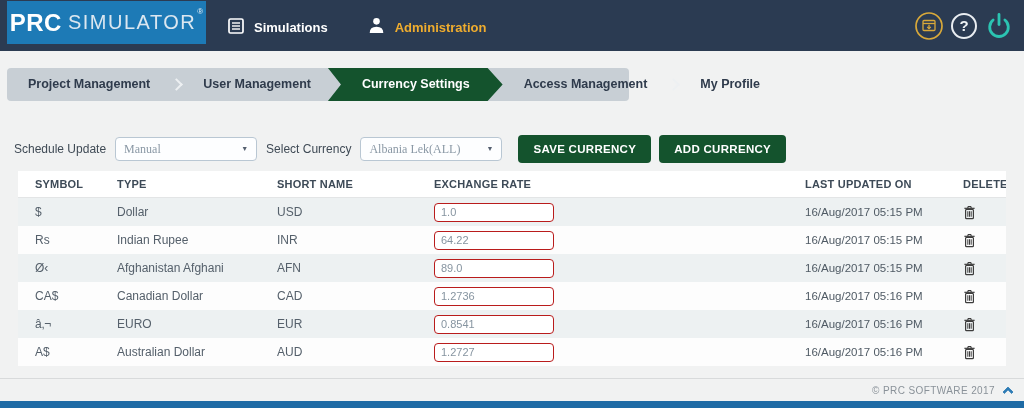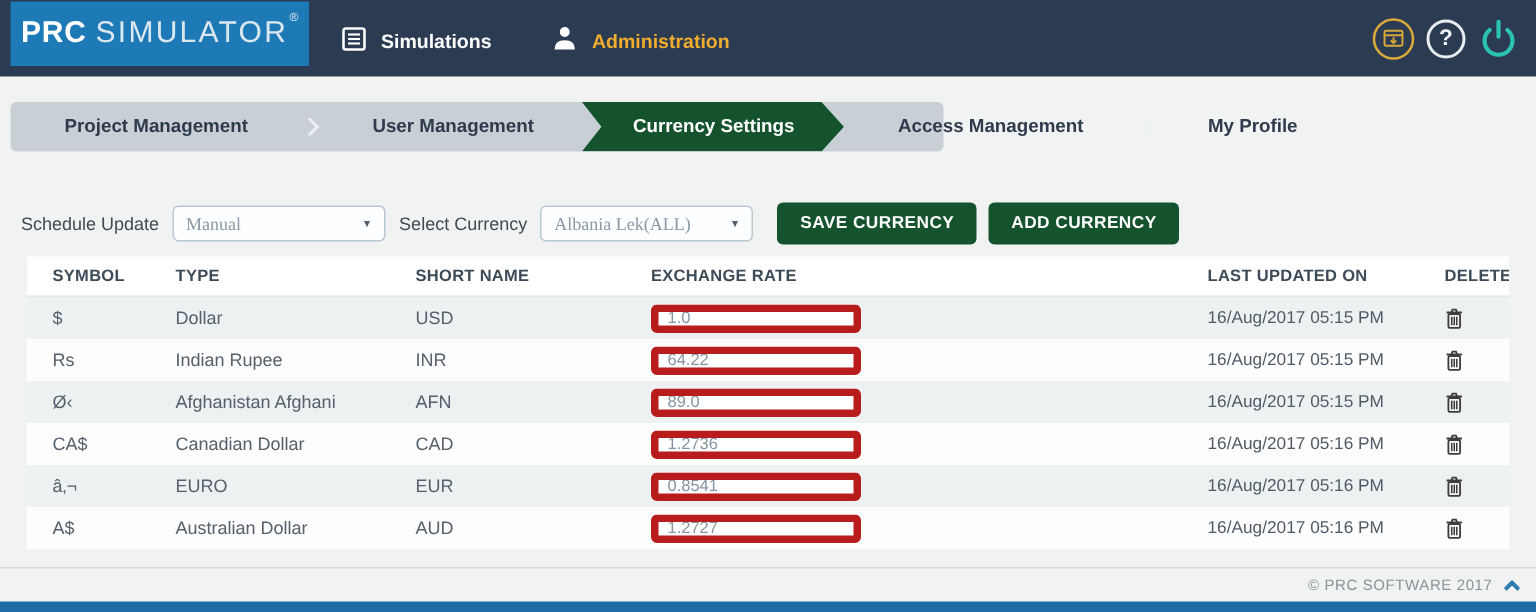--- a/index.html
+++ b/index.html
@@ -4,36 +4,36 @@
 <style>
   * { margin:0; padding:0; box-sizing:border-box; }
   html,body { width:1024px; height:408px; }
   body { font-family:"Liberation Sans", sans-serif; background:#f1f2f2; }
   .page { position:relative; width:1024px; height:408px; overflow:hidden; background:#f1f2f2; }
 
   
   .app-header { position:absolute; top:0; left:0; right:0; height:51px; background:#2b3b52; }
   .logo { position:absolute; left:7px; top:1px; width:199px; height:43px; background:#1d7ab6;
           display:flex; align-items:center; justify-content:center; cursor:pointer; }
-  .logo-bold { color:#ffffff; font-weight:700; font-size:20px; letter-spacing:.5px; }
+  .logo-bold { color:#ffffff; font-weight:700; font-size:24px; letter-spacing:.5px; }
   .logo-light { color:#dbe7f0; font-weight:400; font-size:20px; letter-spacing:1.5px; margin-left:6px; }
   .logo-reg { color:#e8eff5; font-size:8px; align-self:flex-start; margin-top:6px; margin-left:1px; }
   .main-nav { position:absolute; left:228px; top:0; height:54px; display:flex; align-items:center; gap:40px; }
   .nav-item { display:flex; align-items:center; gap:10px; font-size:13px; font-weight:600; color:#ffffff; cursor:pointer; }
   .nav-item .gold { color:#f0ad2e; }
   .header-actions { position:absolute; right:10px; top:0; height:51px; display:flex; align-items:center; gap:7px; }
   .circle-btn { display:flex; align-items:center; justify-content:center; cursor:pointer; }
   .help-circle { width:26px; height:26px; border:2px solid #e9edf1; border-radius:50%;
                  display:flex; align-items:center; justify-content:center;
                  color:#eef2f5; font-size:15px; font-weight:700; cursor:pointer; }
 
   
   .tabbar { position:absolute; top:68px; left:7px; width:622px; height:33px; background:#c8cfd5;
             border-radius:4px; display:flex; align-items:center; font-size:12.5px; font-weight:600; color:#2f3b4c; }
-  .tab { padding:0 36px; line-height:33px; white-space:nowrap; cursor:pointer; }
+  .tab { padding:0 21px; line-height:33px; white-space:nowrap; cursor:pointer; }
   .tab-sep { width:9px; height:9px; border-top:2px solid #edf0f2; border-right:2px solid #edf0f2;
              transform:rotate(45deg); flex:0 0 auto; margin:0 1px; }
   .tab.active { background:#14532d; color:#ffffff; padding:0 33px 0 34px; margin-left:-4px;
                 clip-path:polygon(0 0, calc(100% - 15px) 0, 100% 50%, calc(100% - 15px) 100%, 0 100%, 13px 50%); }
 
   
   .controls { position:absolute; top:135px; left:14px; height:28px; display:flex; align-items:center; }
   .ctl-label { font-size:12px; color:#3f4a55; margin-right:9px; white-space:nowrap; }
   .select { width:142px; height:24px; background:#fdfeff; border:1px solid #b9c7d3; border-radius:4px;
             display:flex; align-items:center; justify-content:space-between; padding:0 8px;
@@ -46,21 +46,21 @@
          letter-spacing:.3px; cursor:pointer; margin-left:8px; white-space:nowrap; }
 
   
   .currency-table { position:absolute; top:171px; left:18px; width:988px; }
   .thead, .trow { display:grid; grid-template-columns:82px 160px 157px 371px 158px 60px; align-items:center; }
   .thead { height:27px; background:#ffffff; border-bottom:1px solid #e3e5e6;
            font-size:11px; font-weight:700; color:#3d4a57; letter-spacing:.2px; }
   .trow { height:28px; background:#fdfdfd; font-size:12px; color:#55606b; }
   .trow.alt { background:#edf1f2; }
   .td, .th { padding-left:17px; white-space:nowrap; overflow:hidden; }
-  .rate-input { width:140px; height:19px; border:5px solid #b91c1c; border-radius:4px;
+  .rate-input { width:120px; height:19px; border:1px solid #b91c1c; border-radius:4px;
                 padding:1px 6px; font-family:"Liberation Sans",sans-serif; font-size:11px;
                 color:#8694a0; background:#fff; outline:none; }
   .date { font-size:11.5px; color:#4f5a64; }
   .trash-btn { background:none; border:none; cursor:pointer; padding:0; display:flex; align-items:center; }
 
   
   .footer { position:absolute; left:0; right:0; top:378px; height:23px; border-top:1px solid #d8dadb;
             display:flex; align-items:center; justify-content:flex-end; padding-right:12px; gap:9px;
             font-size:10px; color:#8a9299; letter-spacing:.4px; }
   .chev-up { width:8px; height:8px; border-top:3px solid #2e7cb5; border-left:3px solid #2e7cb5;

